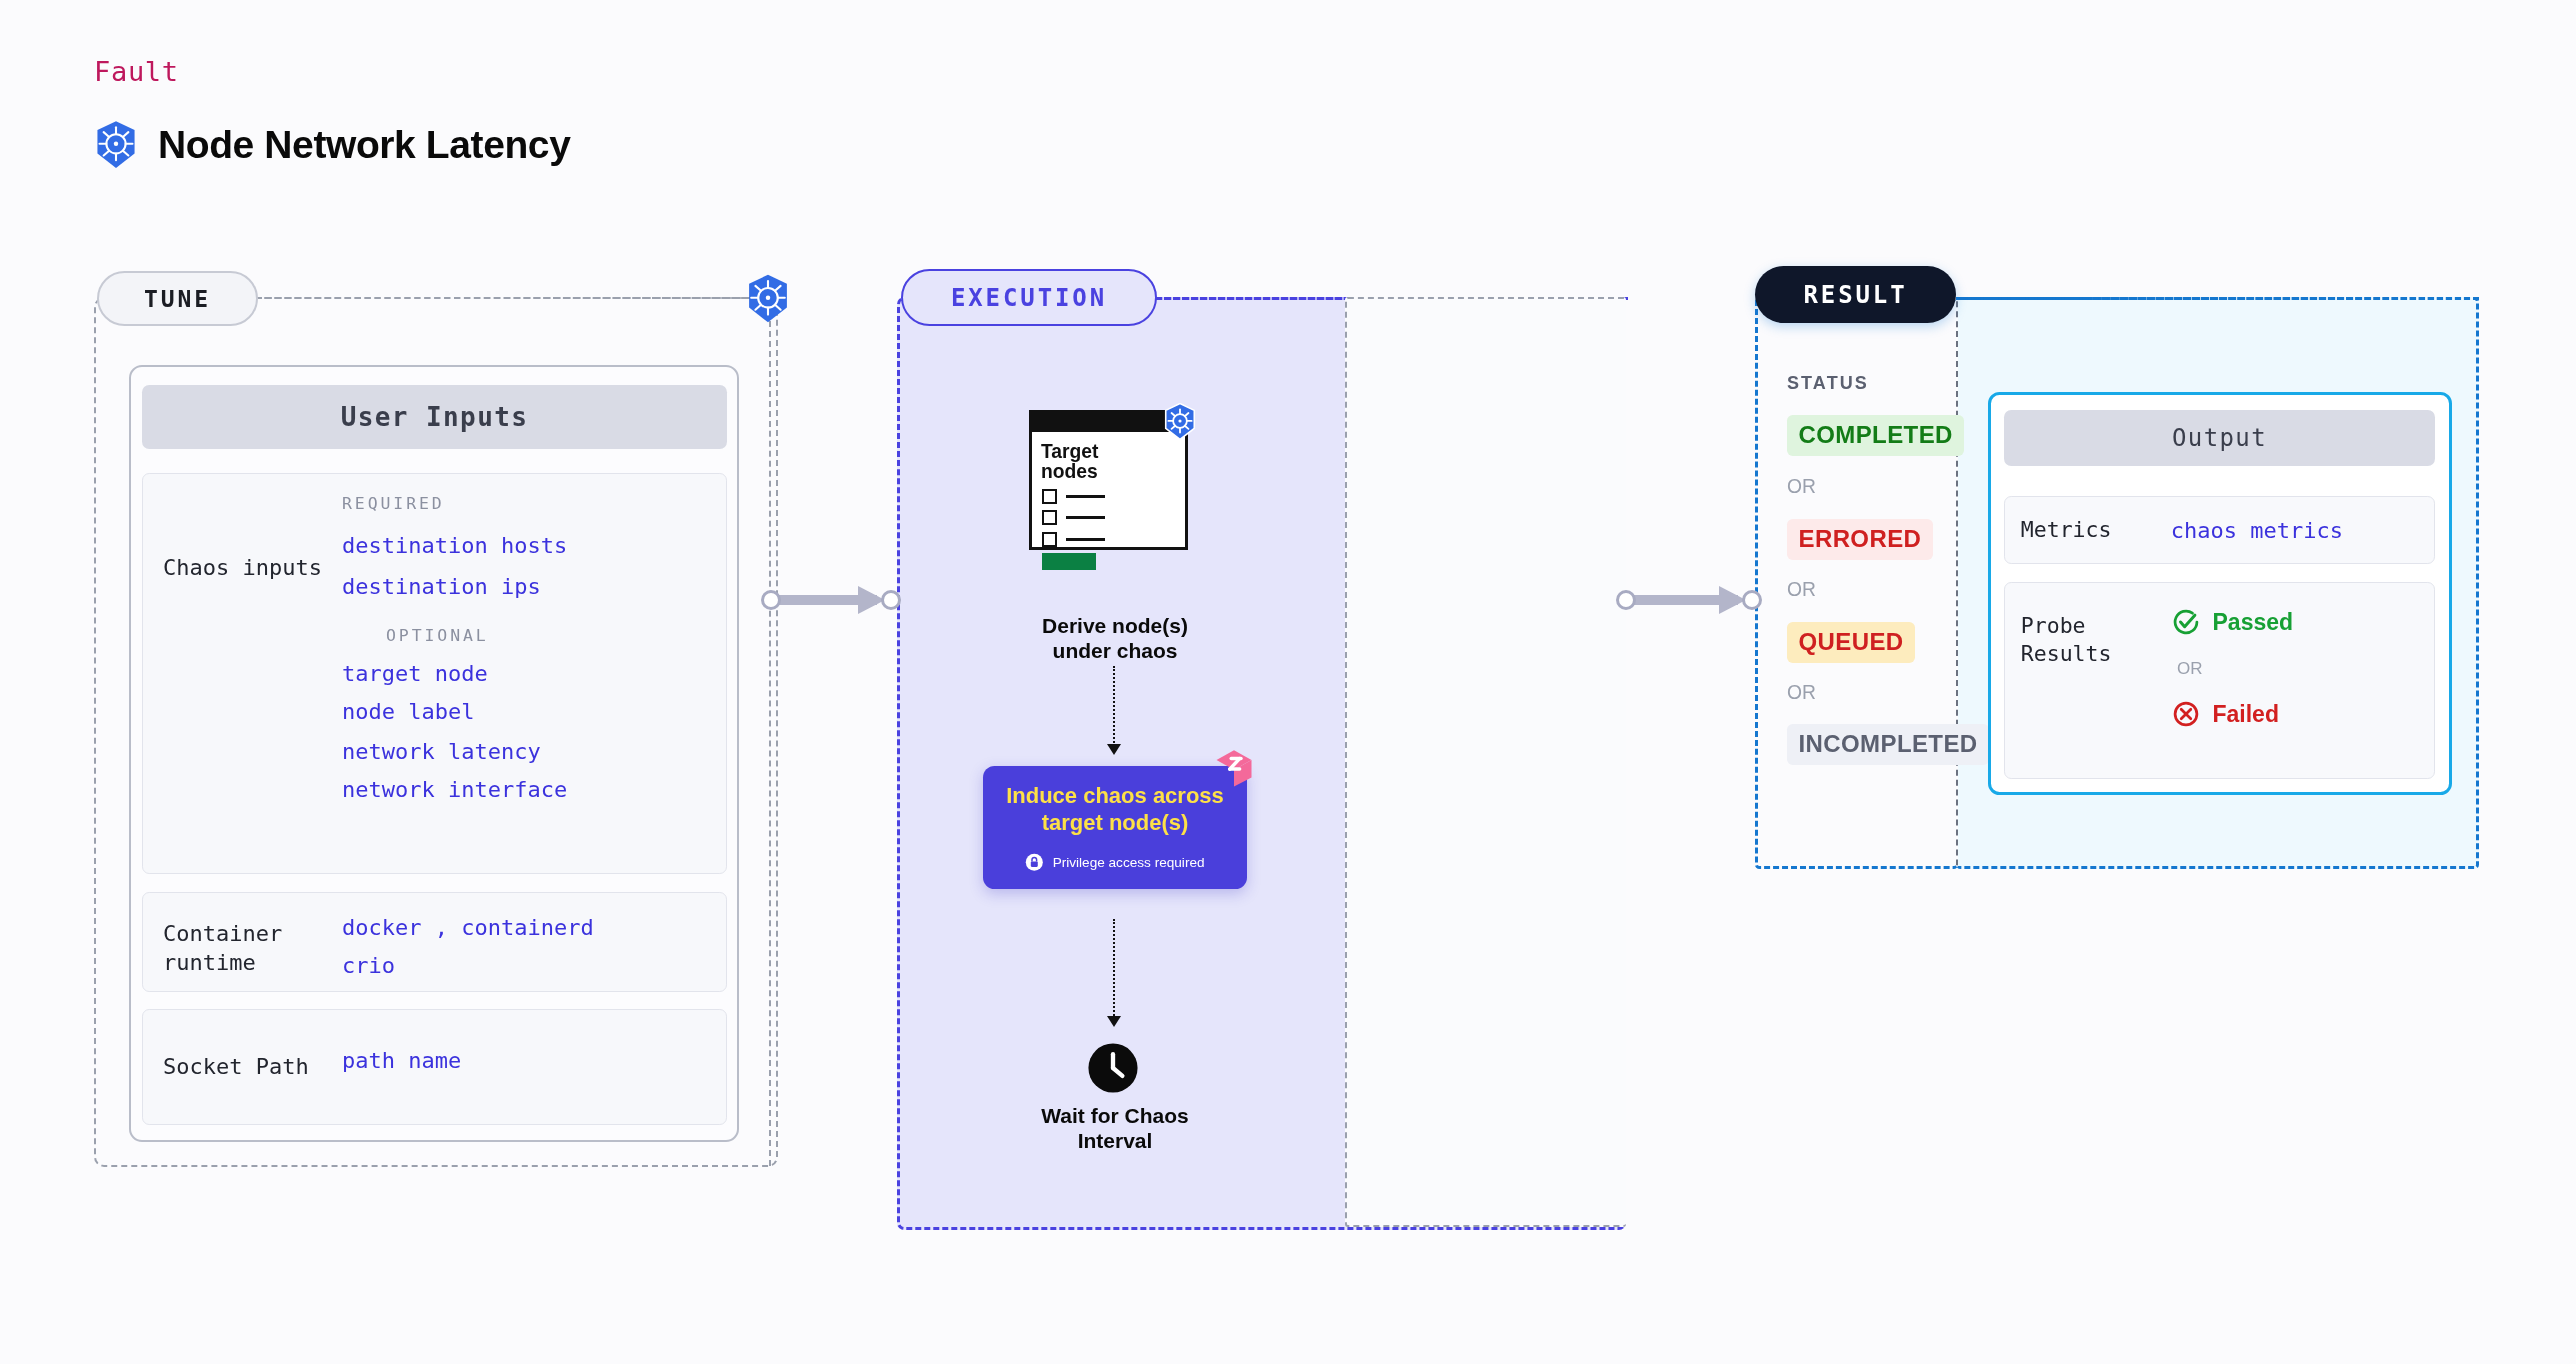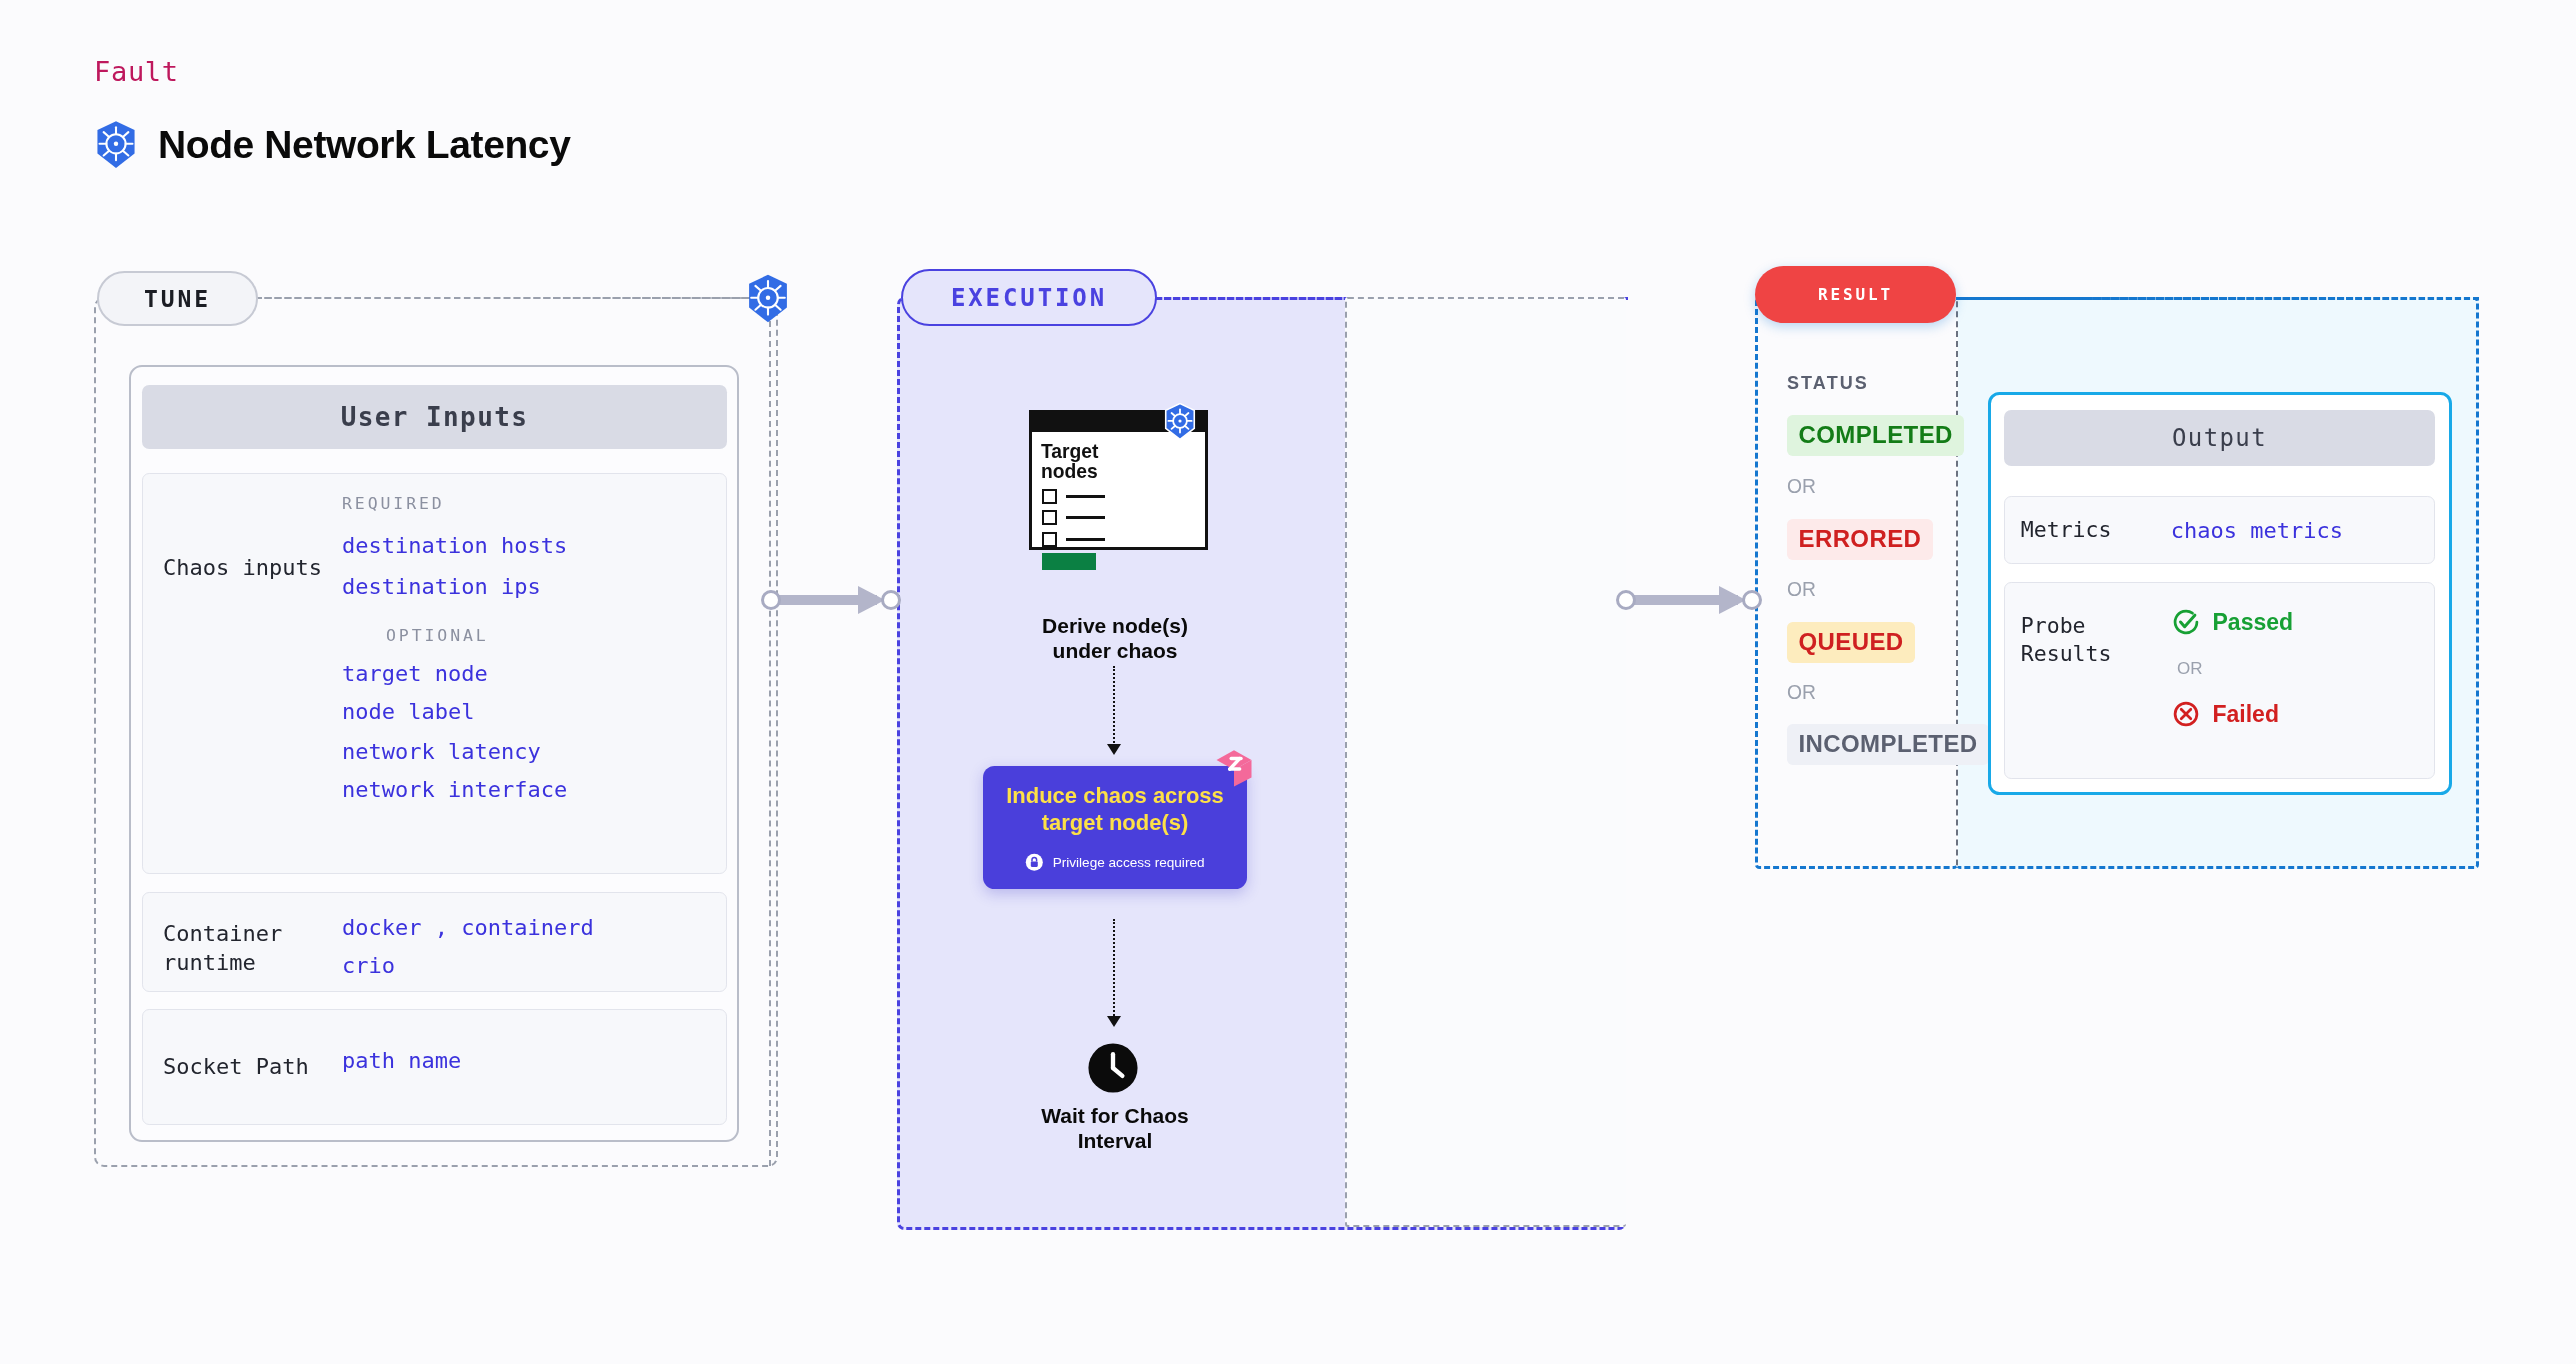--- a/index.html
+++ b/index.html
@@ -107,21 +107,21 @@
     width:80px;height:80px;margin:0 auto;background:#fff;border-radius:11.5px;
     box-shadow:0 2.9px 10px rgba(30,35,70,.10);
     display:flex;align-items:center;justify-content:center;
   }
   .probe-name{
     margin-top:12px;font-size:17px;font-weight:bold;color:#5b6070;
     letter-spacing:2.5px;line-height:1.35;
   }
 
   
-  #target-card{position:absolute;left:1029px;top:410px;width:159px;height:140px;z-index:6;padding-left:20px;}
+  #target-card{position:absolute;left:1029px;top:410px;width:159px;height:140px;z-index:6;}
   #target-card .frame{
     position:absolute;inset:0;background:#fff;border:3.6px solid #111;box-sizing:border-box;
   }
   #target-card .titlebar{position:absolute;left:0;top:0;width:100%;height:21.5px;background:#111;}
   #target-card .label{
     position:absolute;left:12px;top:31.5px;font-size:19.3px;font-weight:bold;color:#111;line-height:1.06;
   }
   .chk-row{position:absolute;display:flex;align-items:center;gap:9.3px;left:13px;}
   .chk{width:15px;height:15px;border:2.9px solid #111;box-sizing:border-box;}
   .chk-line{width:39px;height:2.9px;background:#111;}
@@ -150,21 +150,21 @@
 
   #clock-icon{position:absolute;left:1087px;top:1042px;z-index:6;}
 
   
   #result-box{
     left:1755px;top:297px;width:203px;height:572px;
     border:3.6px dashed #1577cf;border-right:2.1px dashed #6c7280;border-radius:4.3px;background:#fbfbfd;
   }
   #result-pill{
     left:1755px;top:266px;width:201px;height:57px;
-    background:#ef4444;color:#fff;font-size:16px;border:none;
+    background:#0f172a;color:#fff;font-size:24px;border:none;
     box-shadow:0 3.6px 11.5px rgba(15,119,211,.28);
   }
   #result-dash{
     position:absolute;left:1956px;top:297px;width:523px;height:0;
     border-top:3.6px dashed #1577cf;z-index:4;
   }
   #result-outer{
     position:absolute;left:1956px;top:297px;width:523px;height:572px;
     background:#eef9fe;border:3.6px dashed #1577cf;border-left:none;border-radius:4.3px;box-sizing:border-box;
   }

